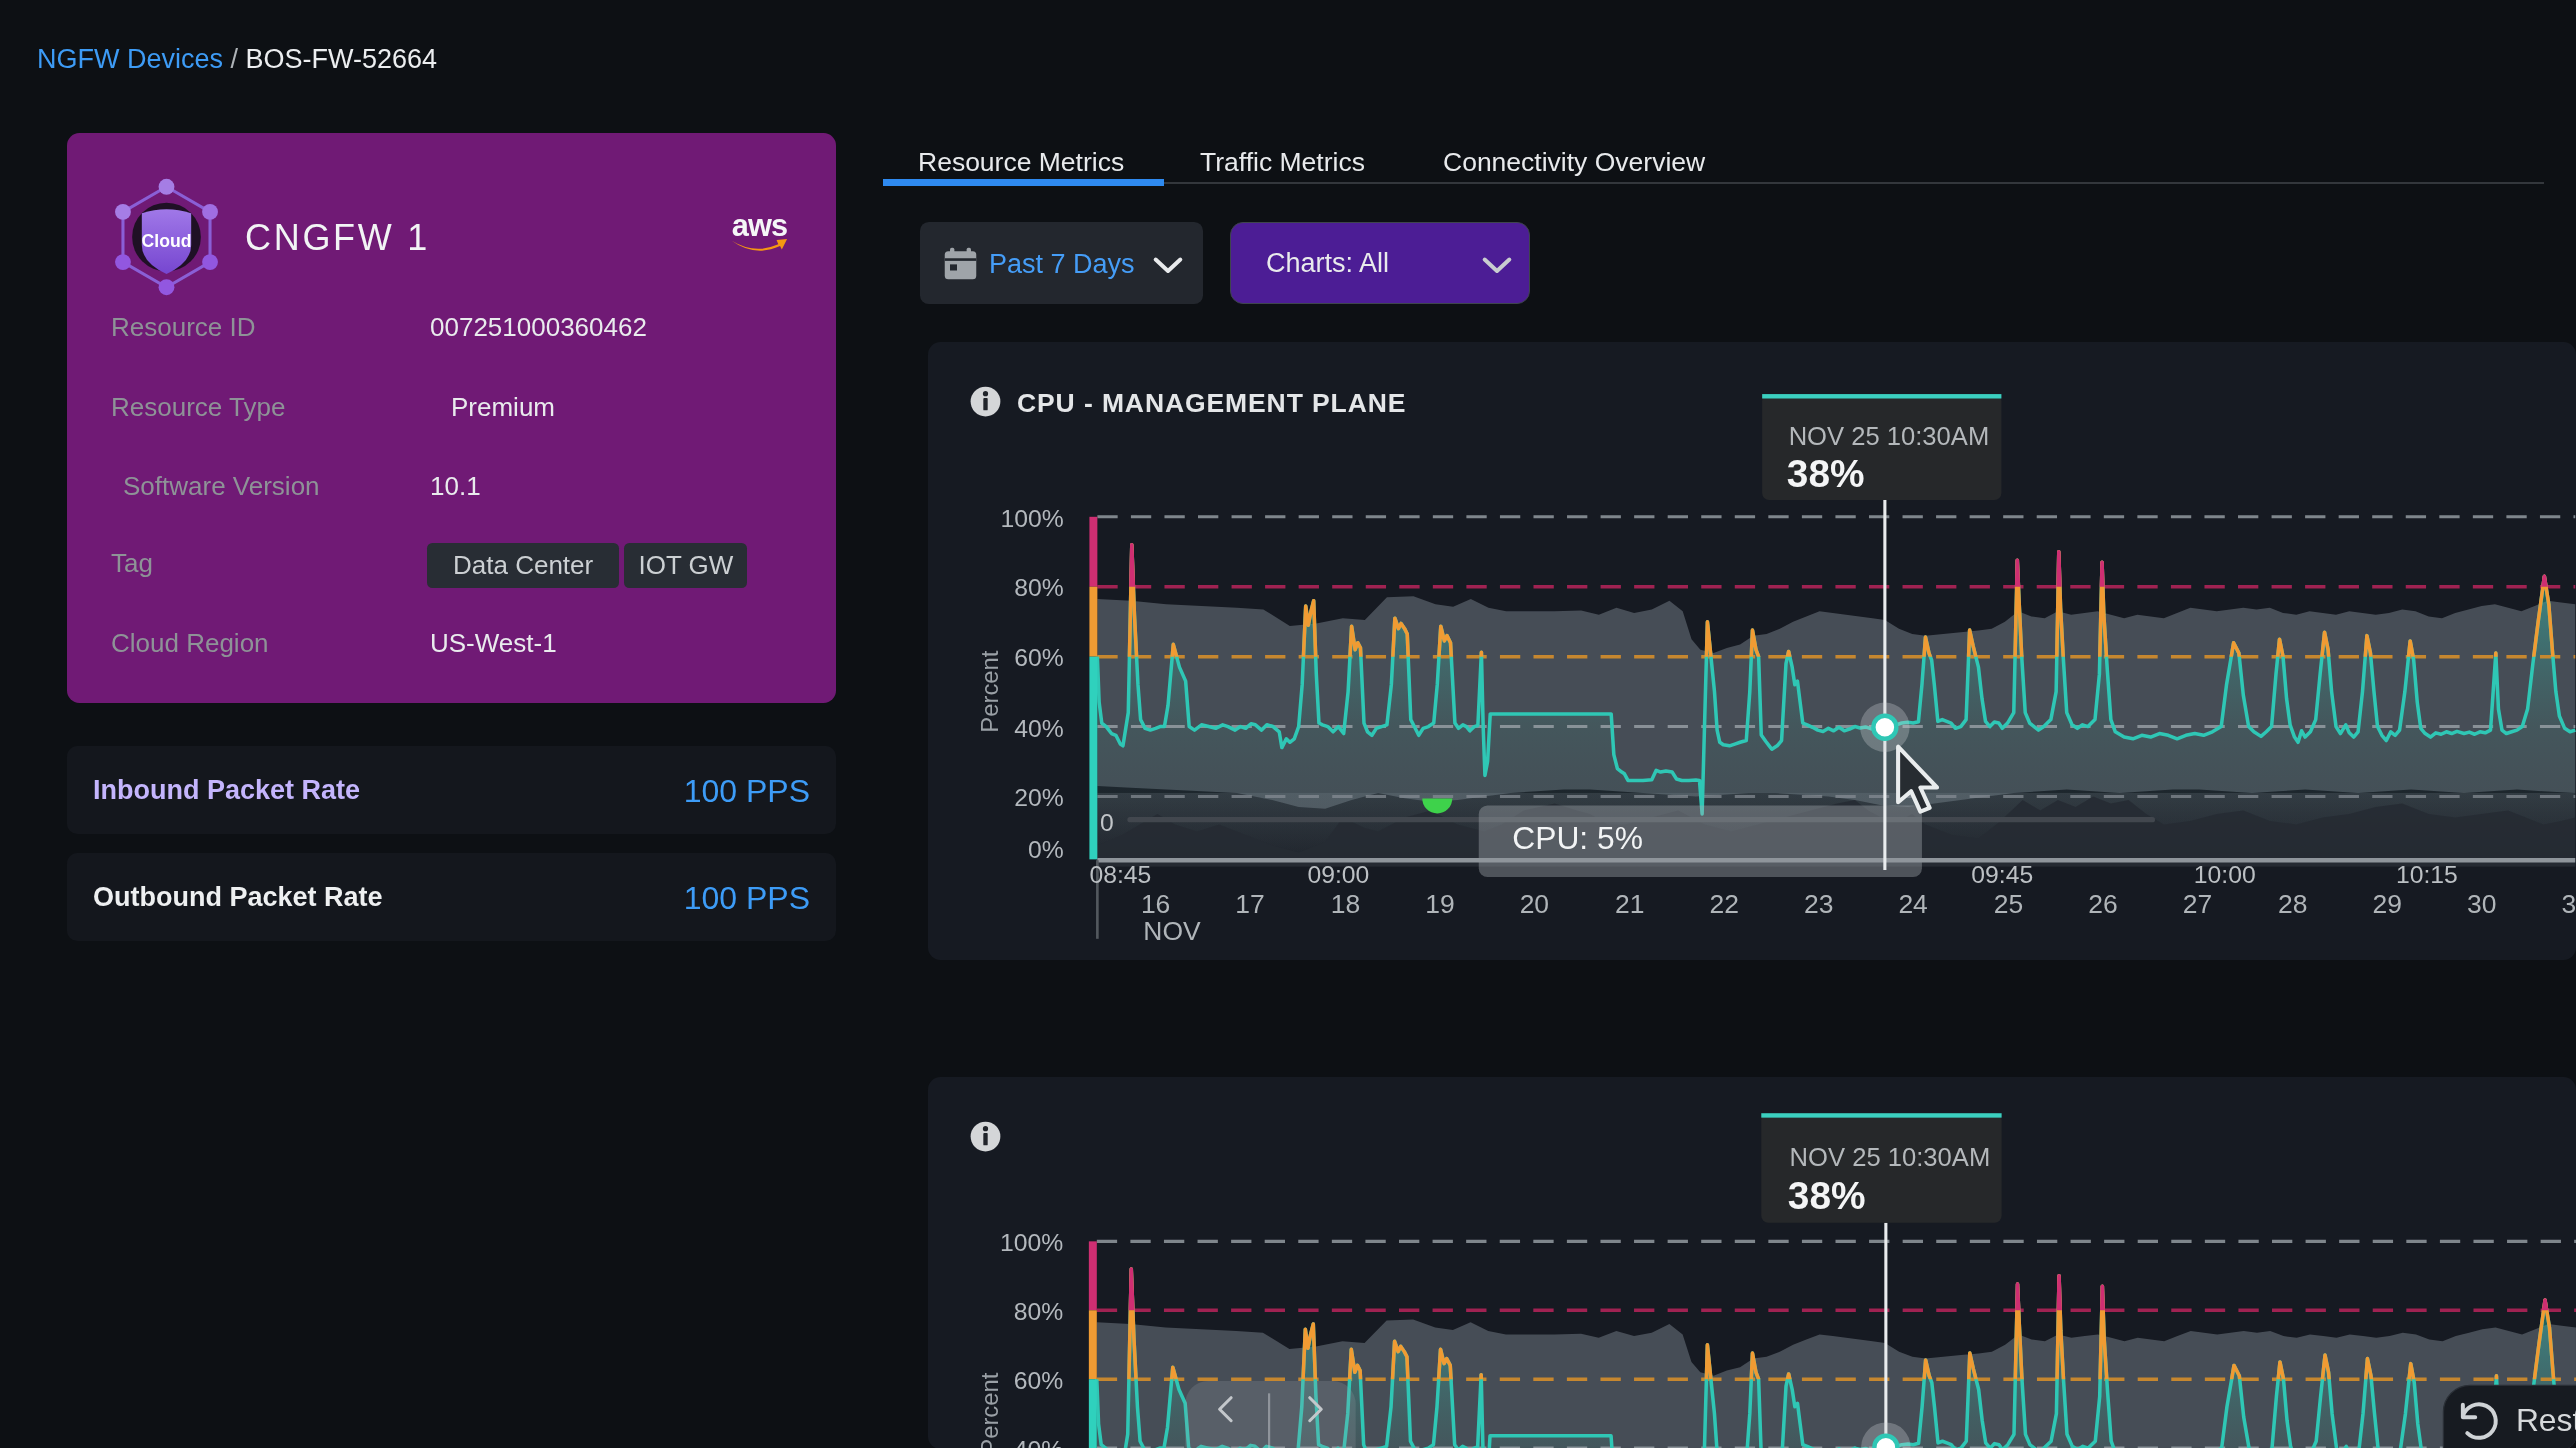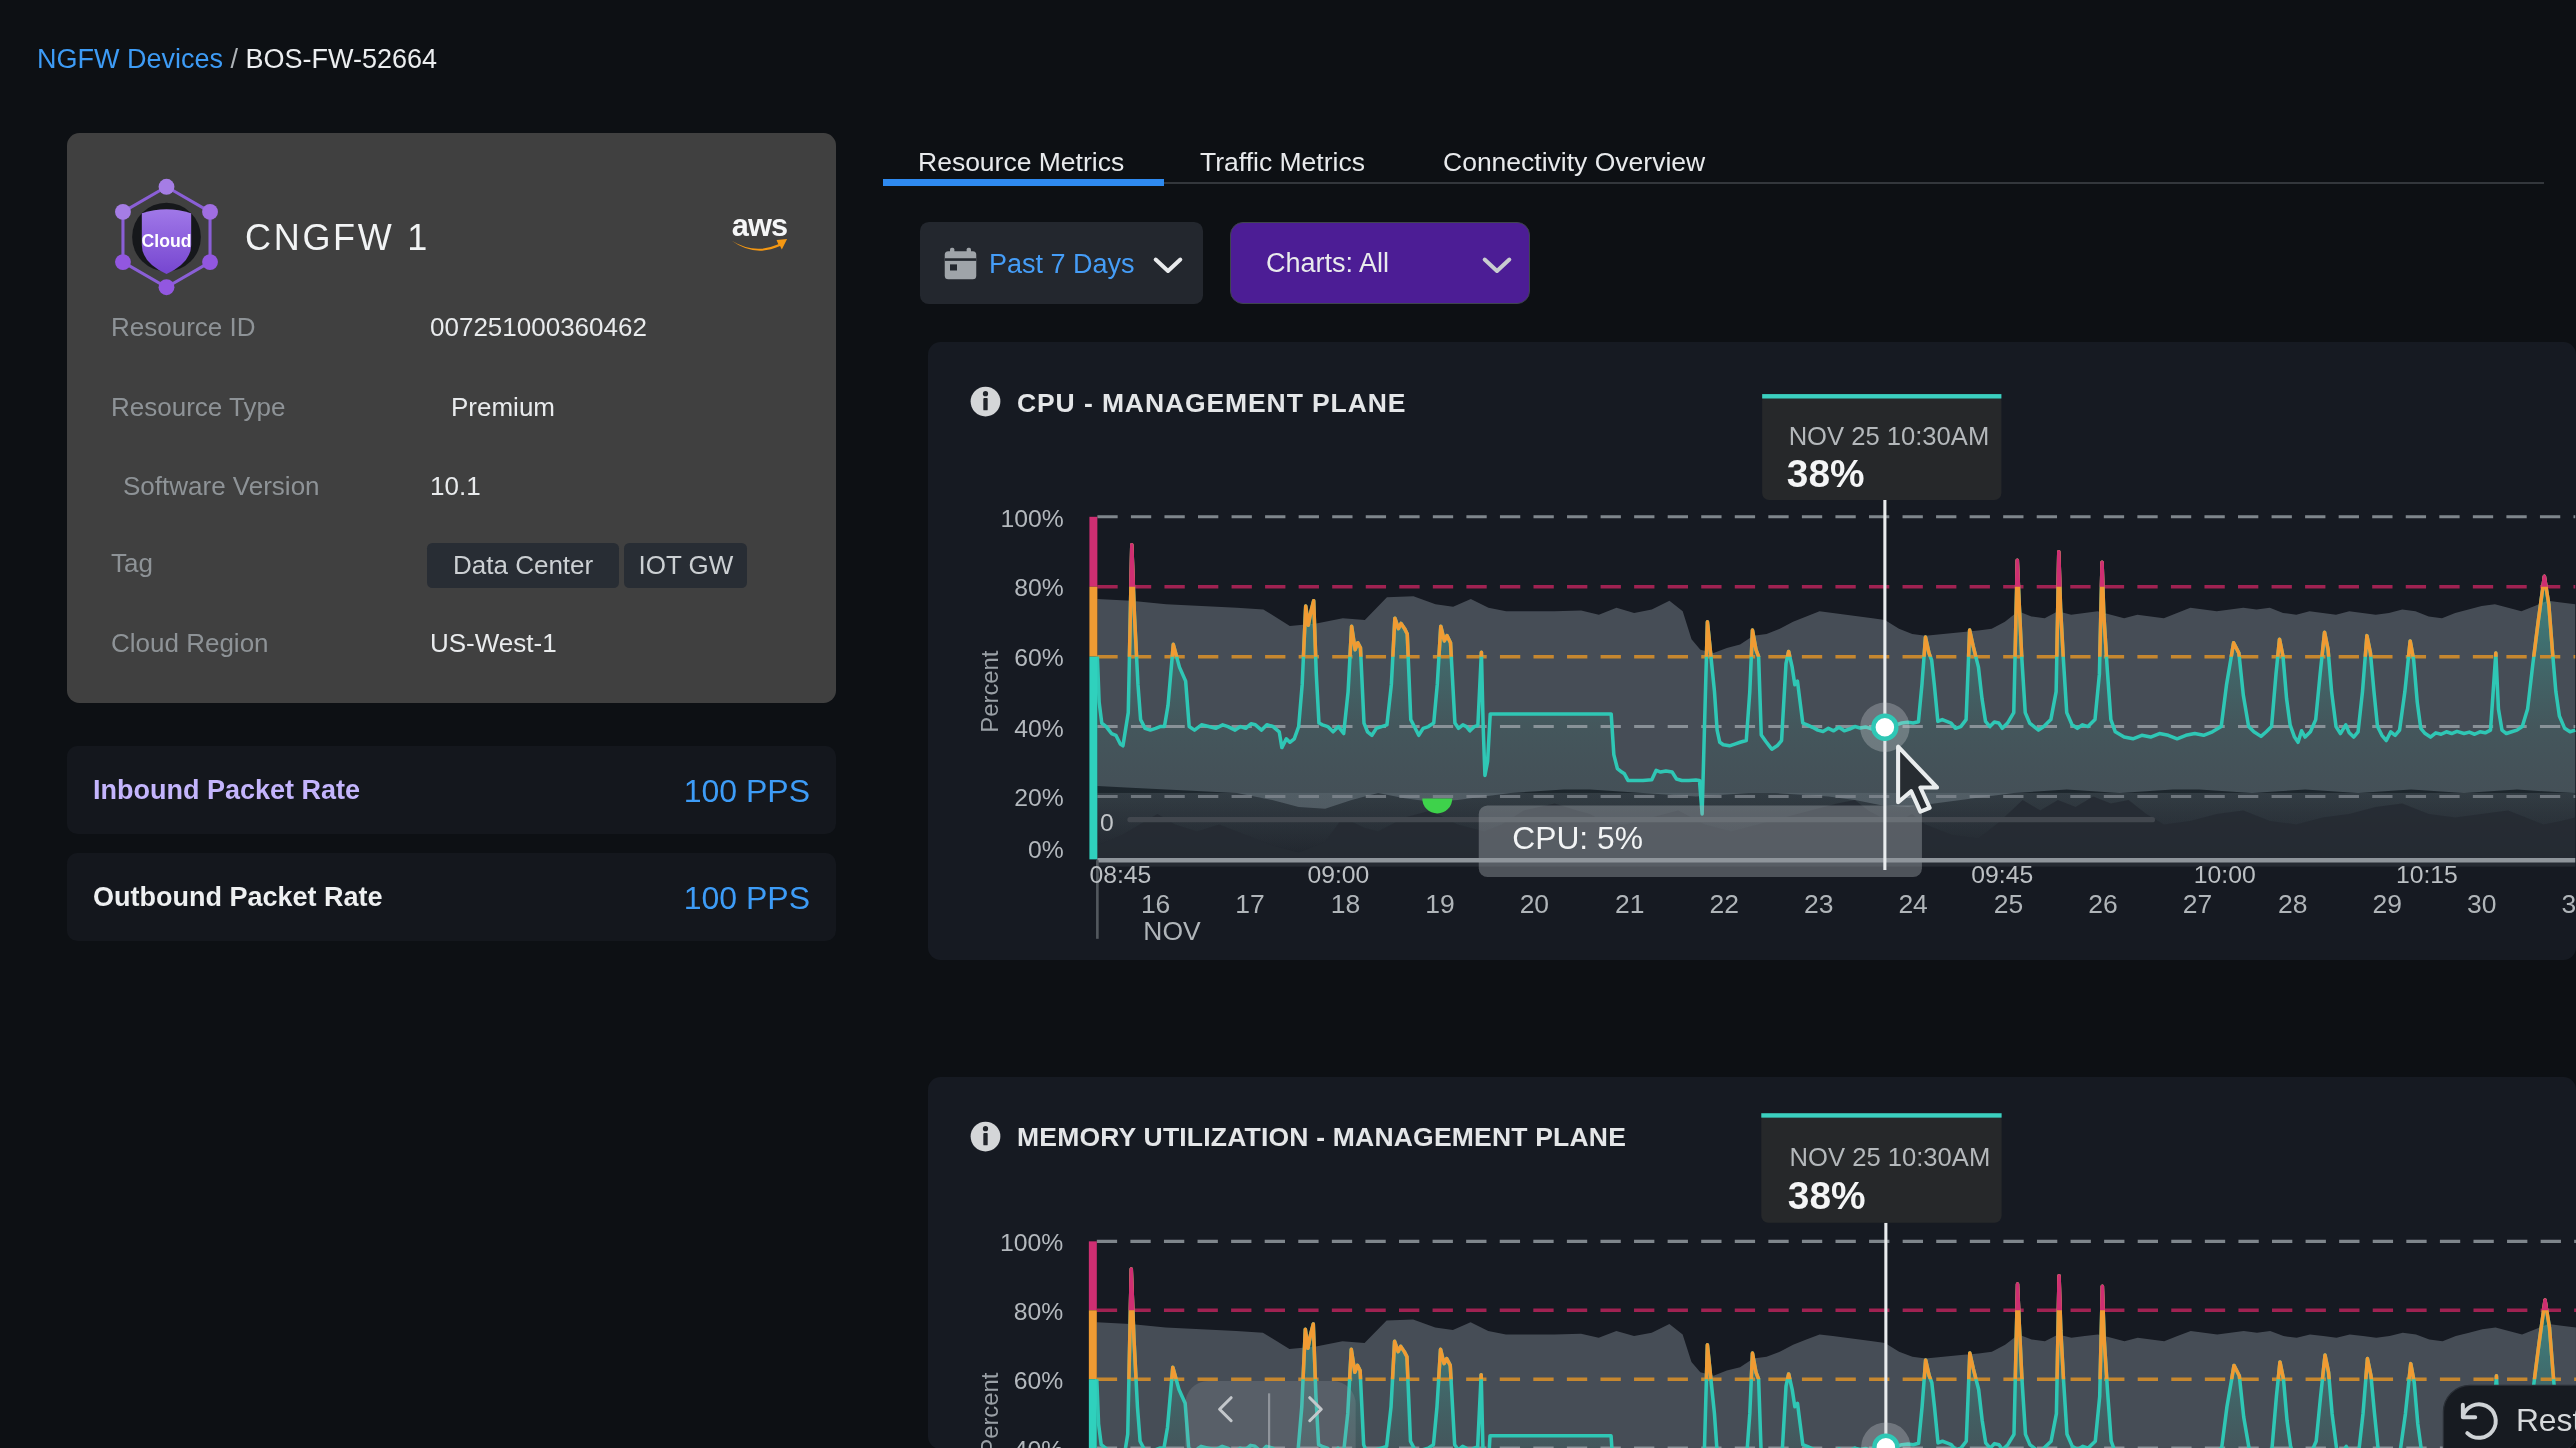--- a/index.html
+++ b/index.html
@@ -1,18 +1,18 @@
 <!DOCTYPE html>
 <html style="font-size:14px"><head><meta charset="utf-8"><title>NGFW Device</title>
 <style>
 * { margin:0; padding:0; box-sizing:border-box; }
 html,body { width:2576px; height:1449px; background:#0d1014; overflow:hidden;
   font-family:"Liberation Sans", sans-serif; color:#e8eaec; }
 .abs { position:absolute; }
-.card { position:absolute; background:#404040; border-radius:12.4px; }
+.card { position:absolute; background:#701a75; border-radius:12.4px; }
 .lbl { color:#8e9397; font-size:26px; }
 .val { color:#e9ebed; font-size:26px; }
 </style></head>
 <body>
 
 <div class="abs" style="left:37px;top:44px;font-size:27px;">
   <span style="color:#3d9bf5">NGFW Devices</span>
   <span style="color:#aeb3b7"> / </span>
   <span style="color:#eceef0">BOS-FW-52664</span>
 </div>
@@ -253,15 +253,14 @@
         <path d="M -18 -5 A 19 19 0 1 1 -13 14" fill="none" stroke="#cfd3d6" stroke-width="4.5" stroke-linecap="round"></path>
         <path d="M -18 -18 L -18 -4 L -4 -4" fill="none" stroke="#cfd3d6" stroke-width="4.5" stroke-linecap="round" stroke-linejoin="round"></path>
       </g>
 <text x="1797" y="401" font-size="36" fill="#d6d9db">Restart</text>
     </svg>
   <svg class="abs" width="35" height="35" viewBox="0 0 40 40" style="left:40px;top:42px">
     <circle cx="20" cy="20" r="17" fill="#d4d6d8"></circle>
     <rect x="17.5" y="16" width="5" height="14" rx="1" fill="#20242a"></rect>
     <circle cx="20" cy="11" r="3" fill="#20242a"></circle>
   </svg>
-  <div class="abs" style="left:89px;top:45px;font-size:26.5px;font-weight:bold;letter-spacing:0.2px;color:#e4e6e8;">MEMORY UTILIZATION - MANAGEMENT PLANE</div>
 </div>
 
 
 </body></html>

